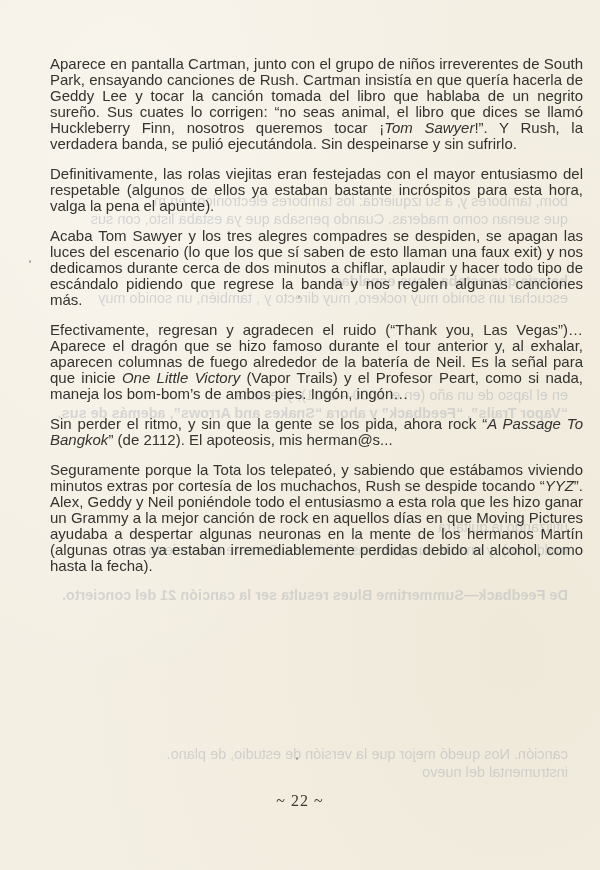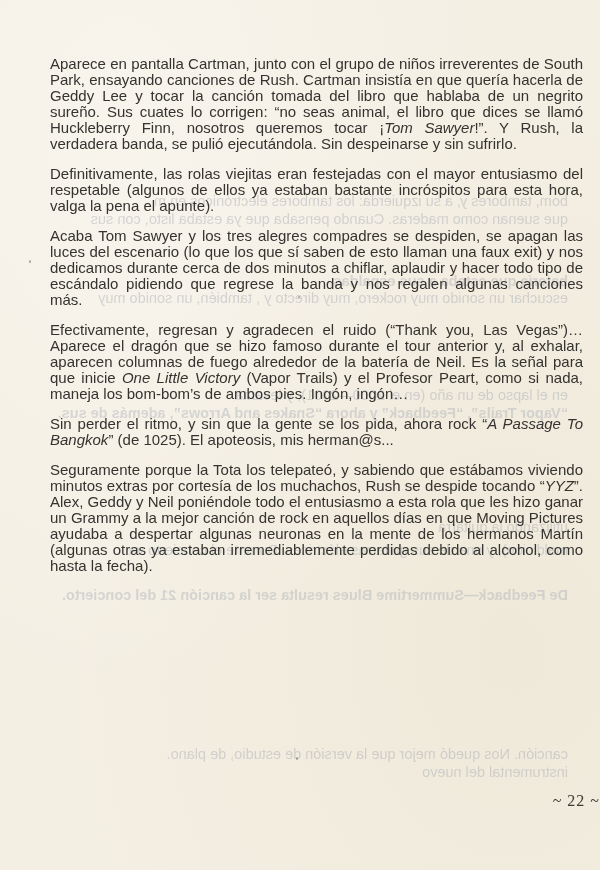--- a/index.html
+++ b/index.html
@@ -34,21 +34,21 @@
   .content {
     position:absolute; left:38px; top:56px; width:533px;
     color:#34332f; font-size:15px; line-height:16px;
     text-align:justify;
     margin-left:12px;
   }
   .content p { margin:0 0 14px 0; }
   .it { font-style:italic; }
   .page-number {
     position:absolute; top:792px; left:0; width:600px;
-    text-align:right;
+    text-align:center;
     font-family:"Liberation Serif", serif;
     font-size:16px; color:#3c3a34; letter-spacing:1px;
   }
   .speck { position:absolute; background:#6b6357; border-radius:50%; opacity:0.55; }
   .s1 { left:29px;  top:260px; width:2px; height:3px; }
   .s2 { left:298px; top:296px; width:2px; height:2px; }
   .s3 { left:296px; top:757px; width:2px; height:3px; }
   .s4 { left:556px; top:132px; width:2px; height:2px; opacity:0.3; }
 </style>
 </head>
@@ -72,21 +72,21 @@
 
   <div class="content">
     <p><span>Aparece en pantalla Cartman, junto con el grupo de niños irreverentes de South Park, ensayando canciones de Rush. Cartman insistía en que quería hacerla de Geddy Lee y tocar la canción tomada del libro que hablaba de un negrito sureño. Sus cuates lo corrigen: “no seas animal, el libro que dices se llamó Huckleberry Finn, nosotros queremos tocar ¡</span><span class="it">Tom Sawyer</span><span>!”. Y Rush, la verdadera banda, se pulió ejecutándola. Sin despeinarse y sin sufrirlo.</span></p>
 
     <p><span>Definitivamente, las rolas viejitas eran festejadas con el mayor entusiasmo del respetable (algunos de ellos ya estaban bastante incróspitos para esta hora, valga la pena el apunte).</span></p>
 
     <p><span>Acaba Tom Sawyer y los tres alegres compadres se despiden, se apagan las luces del escenario (lo que los que sí saben de esto llaman una faux exit) y nos dedicamos durante cerca de dos minutos a chiflar, aplaudir y hacer todo tipo de escándalo pidiendo que regrese la banda y nos regalen algunas canciones más.</span></p>
 
     <p><span>Efectivamente, regresan y agradecen el ruido (“Thank you, Las Vegas”)… Aparece el dragón que se hizo famoso durante el tour anterior y, al exhalar, aparecen columnas de fuego alrededor de la batería de Neil. Es la señal para que inicie </span><span class="it">One Little Victory</span><span> (Vapor Trails) y el Profesor Peart, como si nada, maneja los bom-bom’s de ambos pies. Ingón, ingón…</span></p>
 
-    <p><span>Sin perder el ritmo, y sin que la gente se los pida, ahora rock “</span><span class="it">A Passage To Bangkok</span><span>” (de 1025). El apoteosis, mis herman@s...</span></p>
+    <p><span>Sin perder el ritmo, y sin que la gente se los pida, ahora rock “</span><span class="it">A Passage To Bangkok</span><span>” (de 2112). El apoteosis, mis herman@s...</span></p>
 
     <p><span>Seguramente porque la Tota los telepateó, y sabiendo que estábamos viviendo minutos extras por cortesía de los muchachos, Rush se despide tocando “</span><span class="it">YYZ</span><span>”. Alex, Geddy y Neil poniéndole todo el entusiasmo a esta rola que les hizo ganar un Grammy a la mejor canción de rock en aquellos días en que Moving Pictures ayudaba a despertar algunas neuronas en la mente de los hermanos Martín (algunas otras ya estaban irremediablemente perdidas debido al alcohol, como hasta la fecha).</span></p>
   </div>
 
   <div class="page-number">~ 22 ~</div>
 
   <span class="speck s1"></span>
   <span class="speck s2"></span>
   <span class="speck s3"></span>
   <span class="speck s4"></span>

